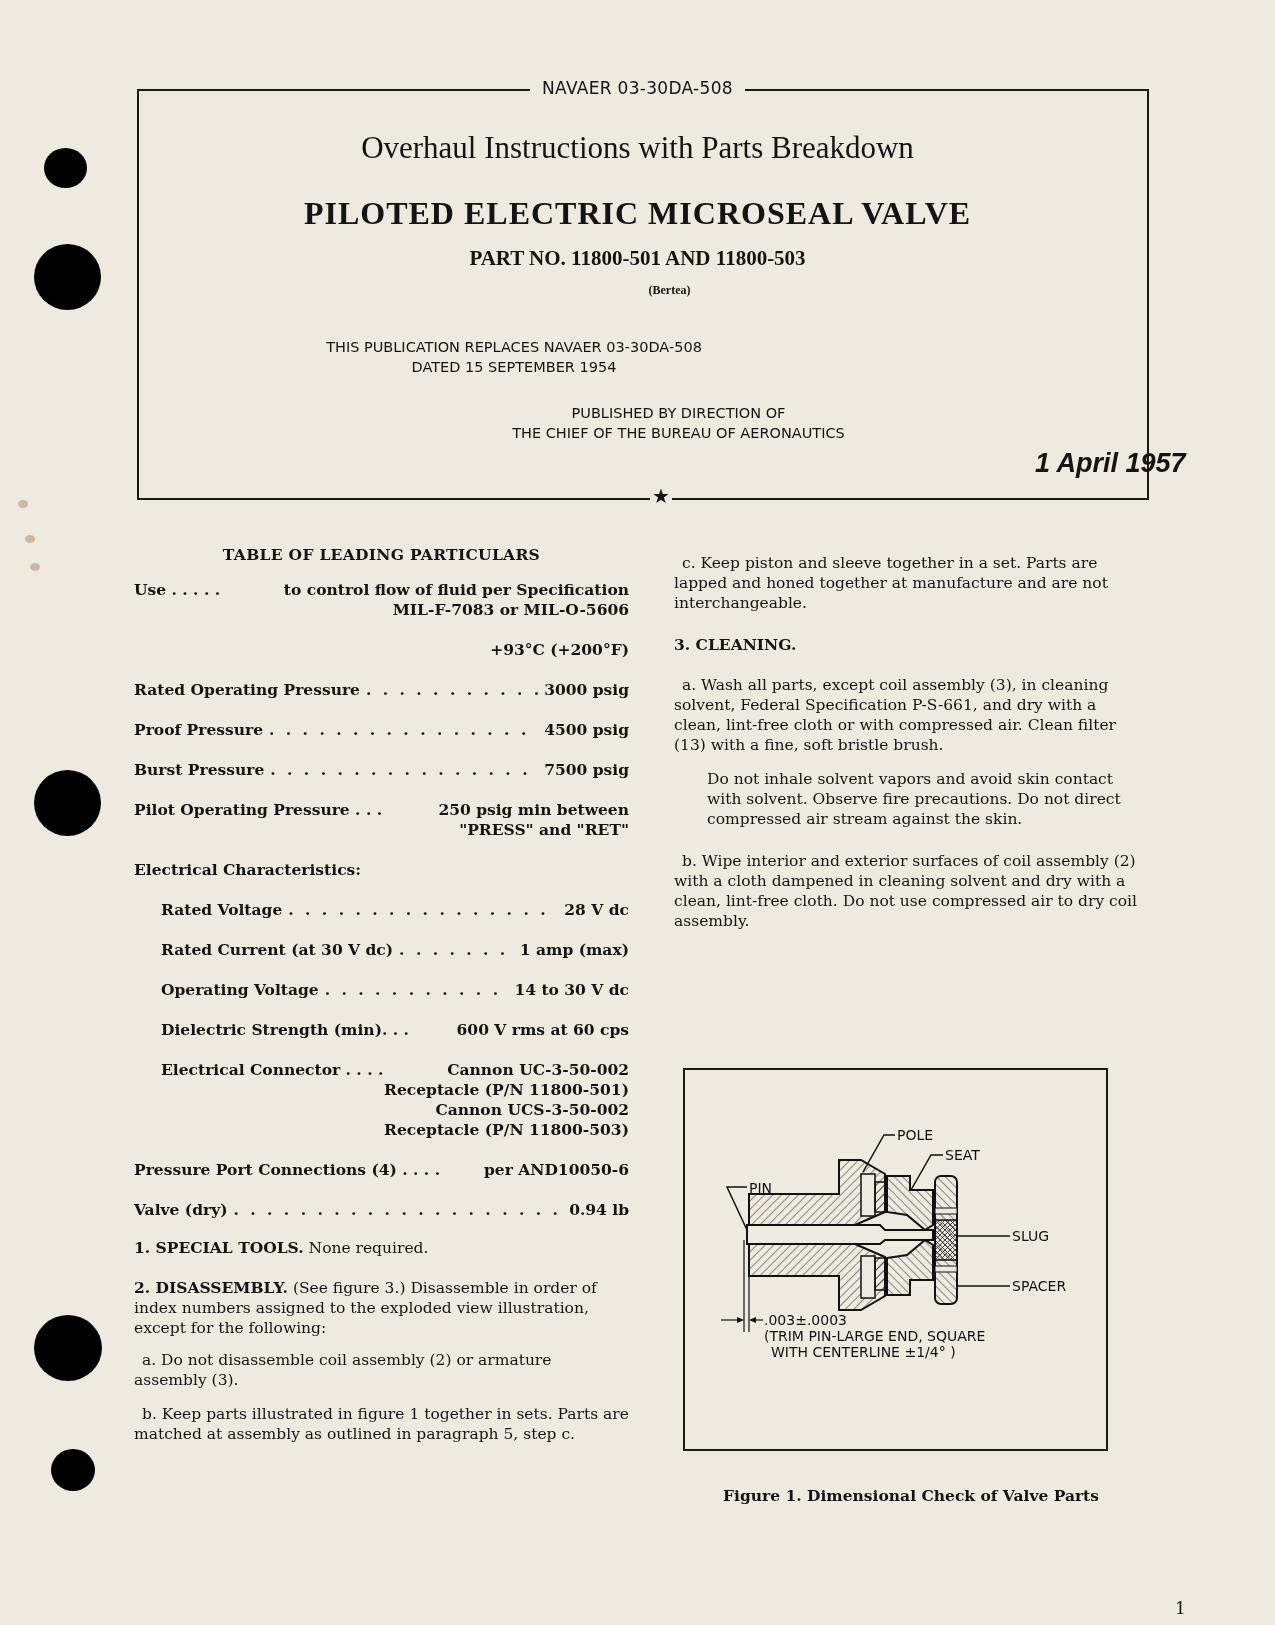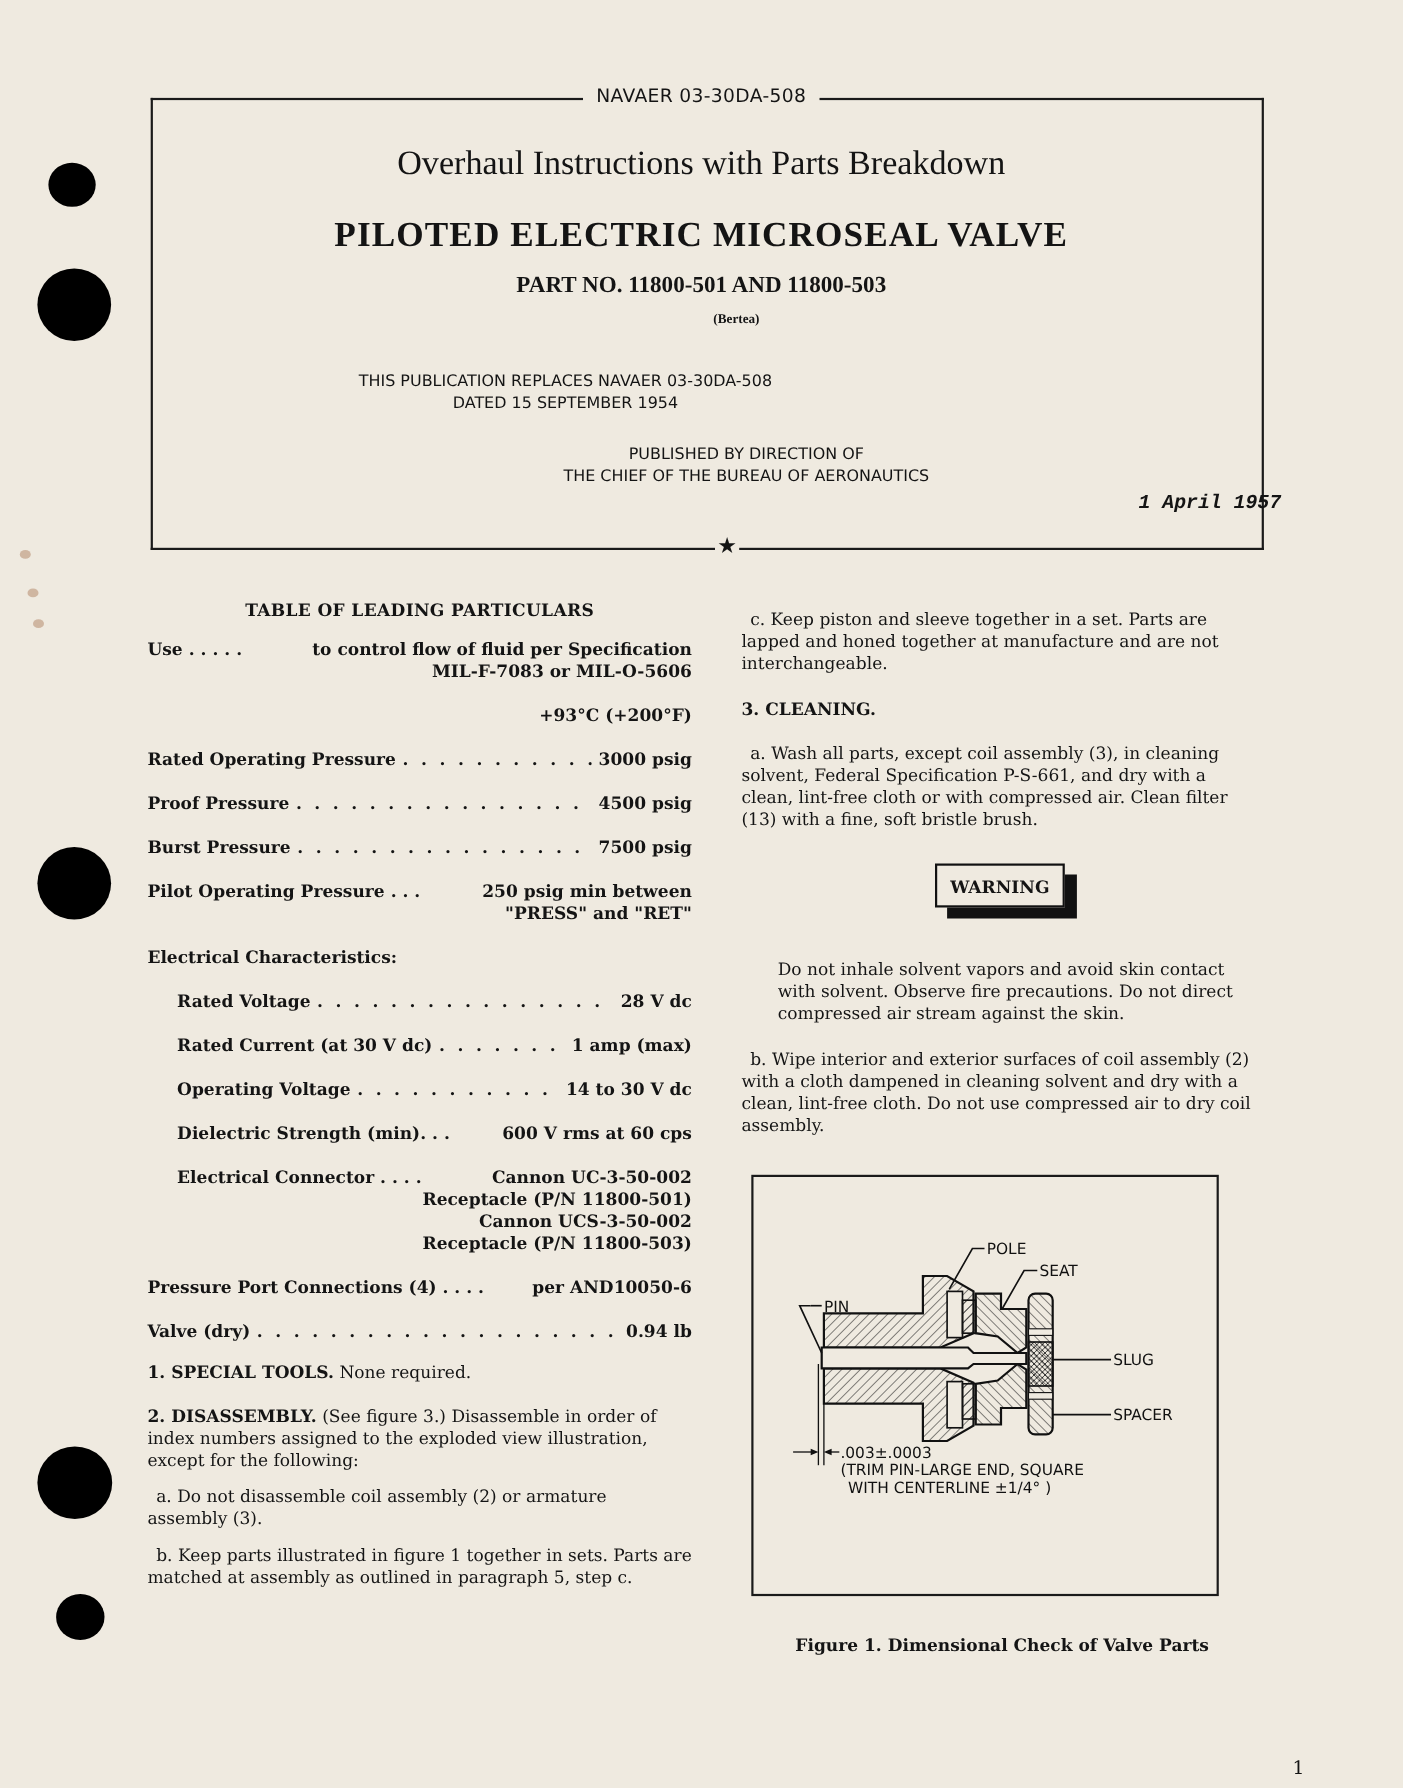--- a/index.html
+++ b/index.html
@@ -33,21 +33,21 @@
     font-family:"Liberation Serif", serif; font-size:32px; letter-spacing:1px; font-weight:bold; }
   .t-part { position:absolute; top:246px; left:0; width:1275px; text-align:center;
     font-family:"Liberation Serif", serif; font-size:21px; font-weight:bold; }
   .t-mfr { position:absolute; top:283px; left:0; width:1275px; text-align:center;
     font-family:"Liberation Serif", serif; font-size:12px; font-weight:bold;padding-left:32px; }
   .t-replaces { position:absolute; top:337px; left:0; width:1028px; text-align:center;
     font-family:"DejaVu Sans", sans-serif; font-size:14.5px; line-height:20px; }
   .t-pub { position:absolute; top:403px; left:0; width:1275px; text-align:center;
     font-family:"DejaVu Sans", sans-serif; font-size:14.5px; line-height:20px;padding-left:41px; }
   .t-date { position:absolute; top:448px; left:1035px;
-    font-family:Liberation Mono, monospace; font-size:18px; font-style:italic; font-weight:bold; }
+    font-family:Liberation Sans, sans-serif; font-size:27px; font-style:italic; font-weight:bold; }
 
   .col-left { position:absolute; left:134px; top:545px; width:495px; font-size:15.5px; line-height:20px; }
   .col-right { position:absolute; left:674px; top:553px; width:514px; font-size:15.5px; line-height:20px; }
   .tbl-head { text-align:center; font-weight:bold; margin-bottom:15px; letter-spacing:.3px; }
   .row { display:flex; justify-content:space-between; margin-bottom:20px; }
   .row .lab { font-weight:bold; white-space:nowrap; }
   .row .dots { flex:1; overflow:hidden; white-space:nowrap; margin:0 6px; font-weight:bold; letter-spacing:3px; }
   .row .val { font-weight:bold; text-align:right; white-space:nowrap; }
   .row.multi { display:block; }
   .row.multi .top { display:flex; justify-content:space-between; }
@@ -194,24 +194,20 @@
     <span>(See figure 3.) Disassemble in order of index numbers assigned to the exploded view illustration, except for the following:</span>
   </div>
   <div class="step">a.  Do not disassemble coil assembly (2) or armature assembly (3).</div>
   <div class="step">b.  Keep parts illustrated in figure 1 together in sets. Parts are matched at assembly as outlined in paragraph 5, step c.</div>
 </div>
 
 <div class="col-right" style="width:474px;">
   <div class="step" style="margin-bottom:22px;">c.  Keep piston and sleeve together in a set.  Parts are lapped and honed together at manufacture and are not interchangeable.</div>
   <div class="sec-head">3.  CLEANING.</div>
   <div class="step">a.  Wash all parts, except coil assembly (3), in cleaning solvent, Federal Specification P-S-661, and dry with a clean, lint-free cloth or with compressed air. Clean filter (13) with a fine, soft bristle brush.</div>
-  <div class="warn-wrap">
-    <div class="warn-shadow"></div>
-    <div class="warn-box">WARNING</div>
-  </div>
   <div class="warn-text">Do not inhale solvent vapors and avoid skin contact with solvent.  Observe fire precautions. Do not direct compressed air stream against the skin.</div>
   <div class="step">b.  Wipe interior and exterior surfaces of coil assembly (2) with a cloth dampened in cleaning solvent and dry with a clean, lint-free cloth. Do not use compressed air to dry coil assembly.</div>
 </div>
 
 <div class="figure">
   <svg width="421" height="379" viewBox="0 0 421 379">
     <defs>
       <pattern id="hatch" width="6" height="6" patternUnits="userSpaceOnUse" patternTransform="rotate(45)">
         <line x1="0" y1="0" x2="0" y2="6" stroke="#222" stroke-width="1"></line>
       </pattern>

